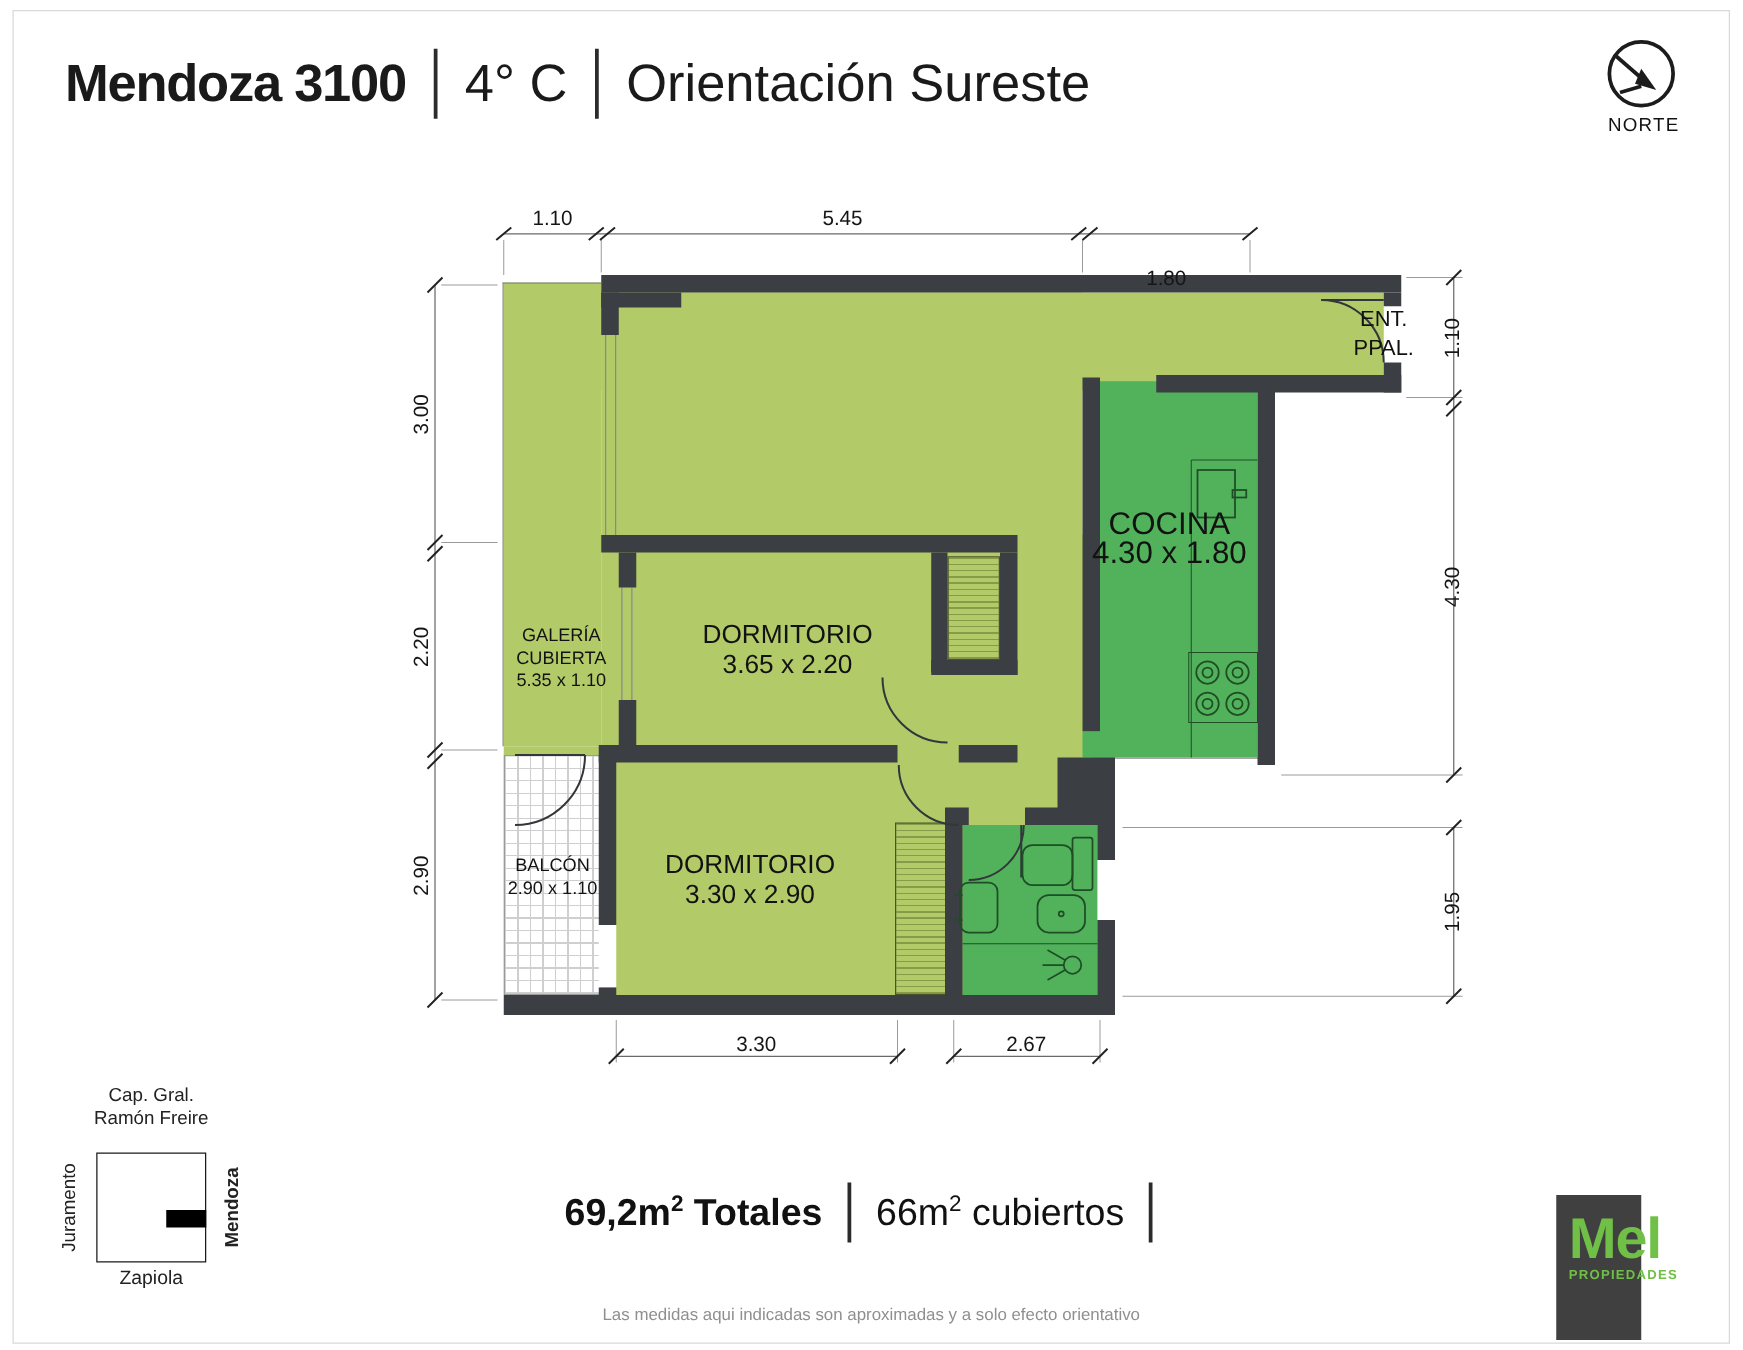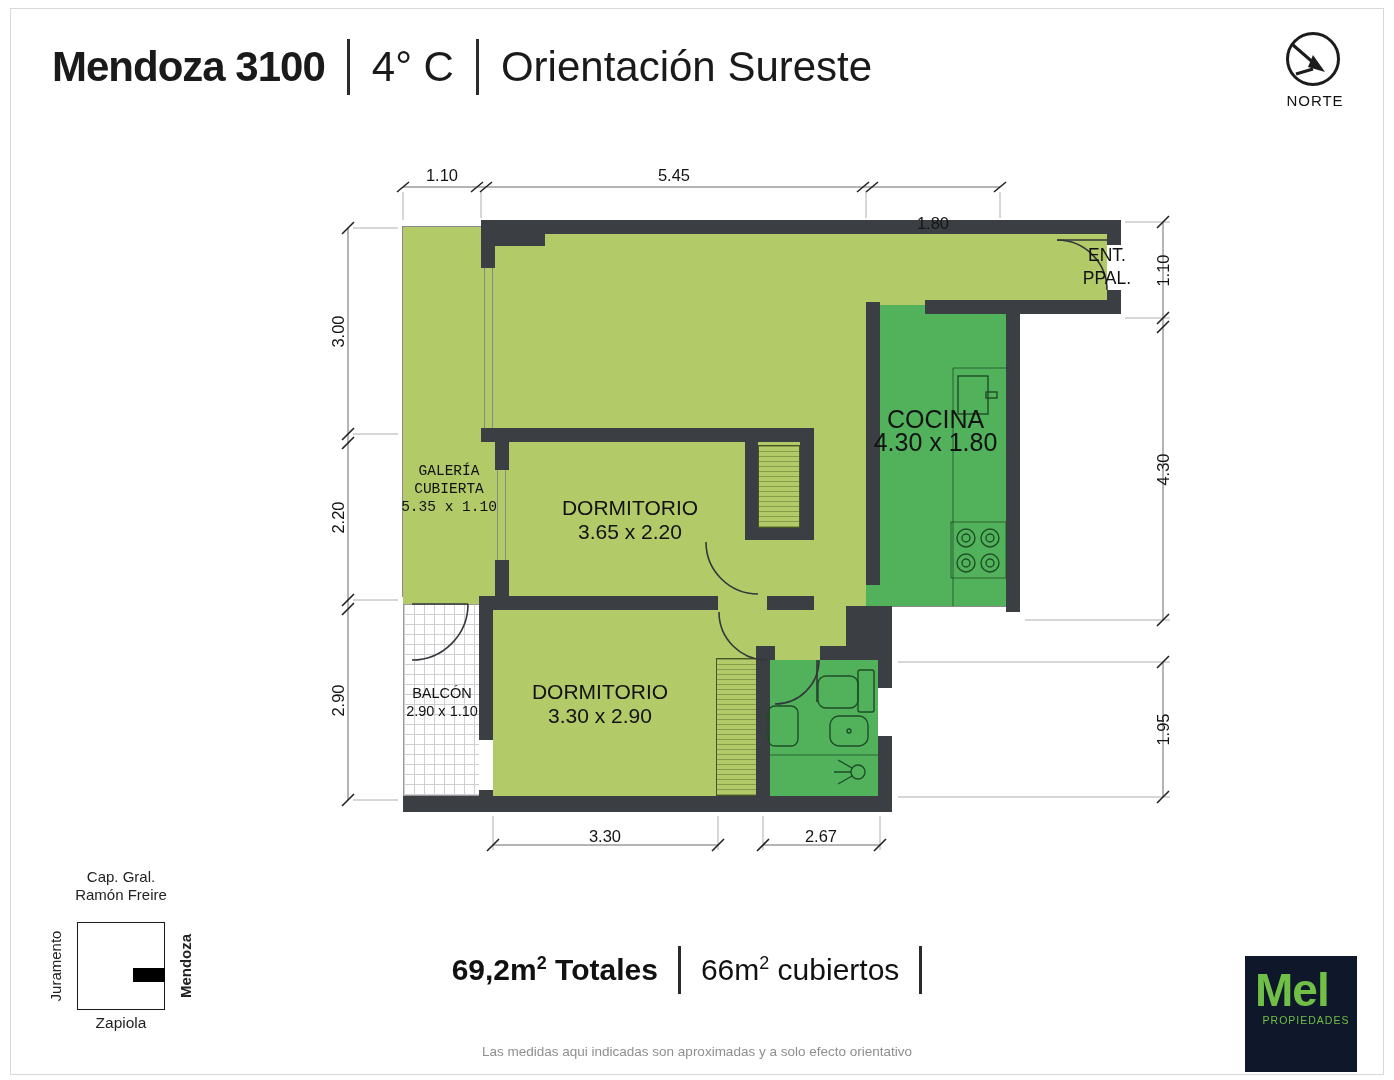--- a/index.html
+++ b/index.html
@@ -42,23 +42,23 @@
   .ssep{width:3px;height:48px;background:#2b2b2b;margin:0 20px;}
   .disclaimer{position:absolute;left:0;right:0;top:1044px;text-align:center;font-size:13.5px;color:#8f8f8f;}
   
   .map-square{position:absolute;left:77px;top:922px;width:88px;height:88px;border:1.5px solid #1a1a1a;box-sizing:border-box;background:#fff;}
   .map-marker{position:absolute;left:133px;top:968px;width:32px;height:14px;background:#000;}
   .map-top{position:absolute;left:41px;top:868px;width:160px;text-align:center;font-size:15px;line-height:18px;color:#222;}
   .map-bottom{position:absolute;left:41px;top:1014px;width:160px;text-align:center;font-size:15.5px;color:#222;}
   .map-left{position:absolute;left:-13px;top:956px;width:140px;height:20px;text-align:center;font-size:15px;color:#222;transform:rotate(-90deg);}
   .map-right{position:absolute;left:117px;top:956px;width:140px;height:20px;text-align:center;font-size:15px;font-weight:bold;color:#222;transform:rotate(-90deg);}
   
-  .logo{position:absolute;left:1245px;top:956px;width:112px;height:116px;background:#0f172a;}
+  .logo{position:absolute;left:1245px;top:956px;width:68px;height:116px;background:#404040;}
   .logo-mel{color:#70bf46;font-size:46px;font-weight:bold;line-height:44px;margin:12px 0 0 10px;letter-spacing:-1px;}
-  .logo-sub{color:#70bf46;font-size:10.5px;font-weight:normal;letter-spacing:1px;margin:2px 0 0 10px;text-align:center;}
+  .logo-sub{color:#70bf46;font-size:10.5px;font-weight:bold;letter-spacing:1px;margin:2px 0 0 10px;text-align:center;}
   .entlabel{position:absolute;left:1068px;top:244px;width:78px;text-align:center;font-size:17.5px;line-height:23px;color:#111;}
 </style>
 </head>
 <body>
 
 <div class="page">
   <div class="frame"></div>
 
   <div class="titlebar">
     <span class="title-main">Mendoza 3100</span>
@@ -203,21 +203,21 @@
       <path d="M712,851 L724,839"></path>
       <path d="M757,851 L769,839"></path>
       <path d="M874,851 L886,839"></path>
     </g>
   </svg>
 
   <div class="rlabel" style="left:858px;top:408px;width:155px;font-size:25px;line-height:23px;">
     <div>COCINA</div>
     <div>4.30 x 1.80</div>
   </div>
-  <div class="rlabel rl-small" style="left:399px;top:462px;width:100px;font-family:Liberation Mono, monospace;">
+  <div class="rlabel rl-small" style="left:399px;top:500px;width:100px;">
     <div>GALERÍA</div>
     <div>CUBIERTA</div>
     <div>5.35 x 1.10</div>
   </div>
   <div class="rlabel rl-big" style="left:510px;top:496px;width:240px;">
     <div>DORMITORIO</div>
     <div>3.65 x 2.20</div>
   </div>
   <div class="rlabel rl-big" style="left:480px;top:680px;width:240px;">
     <div>DORMITORIO</div>

